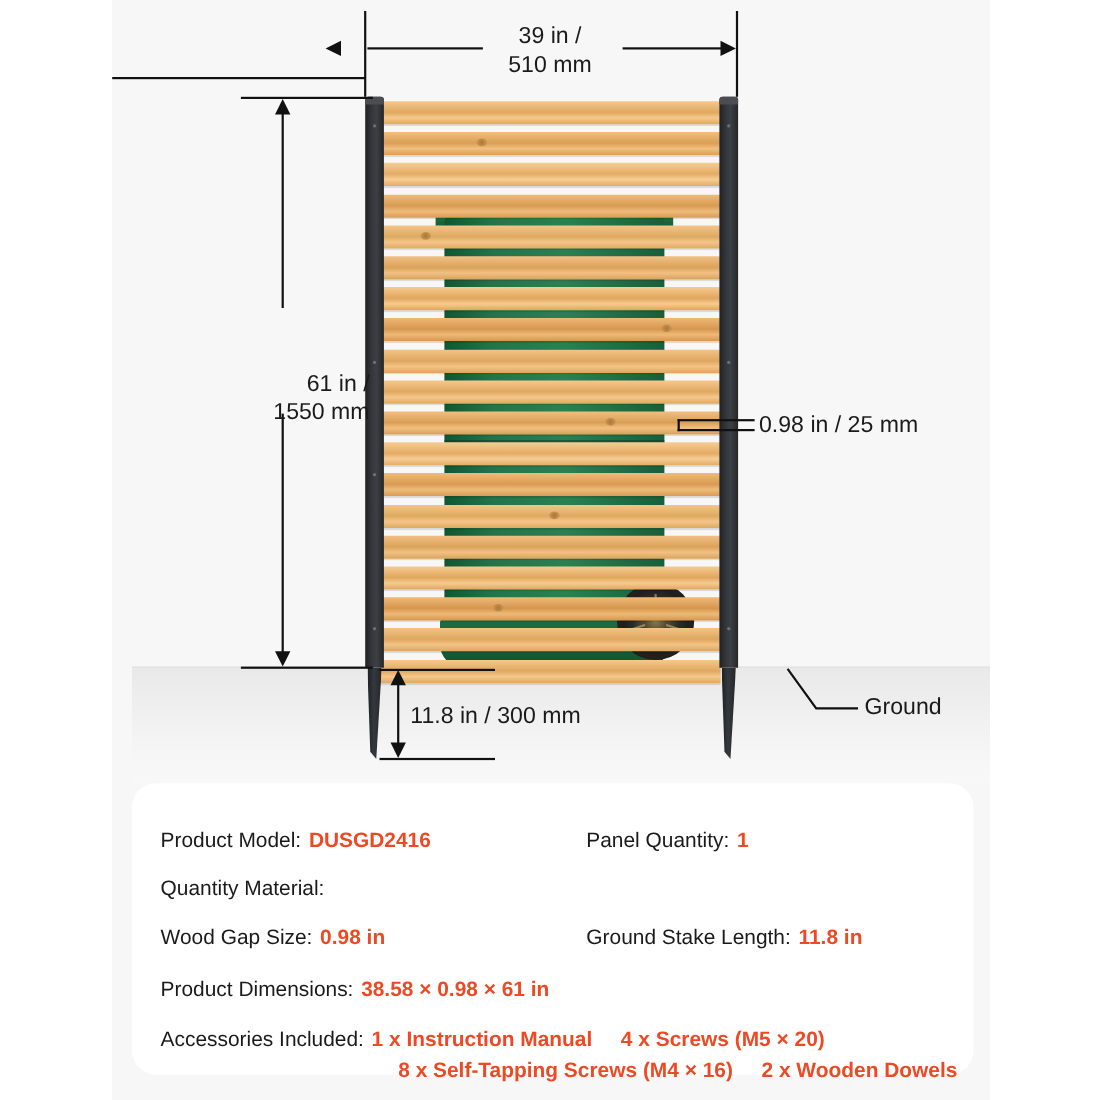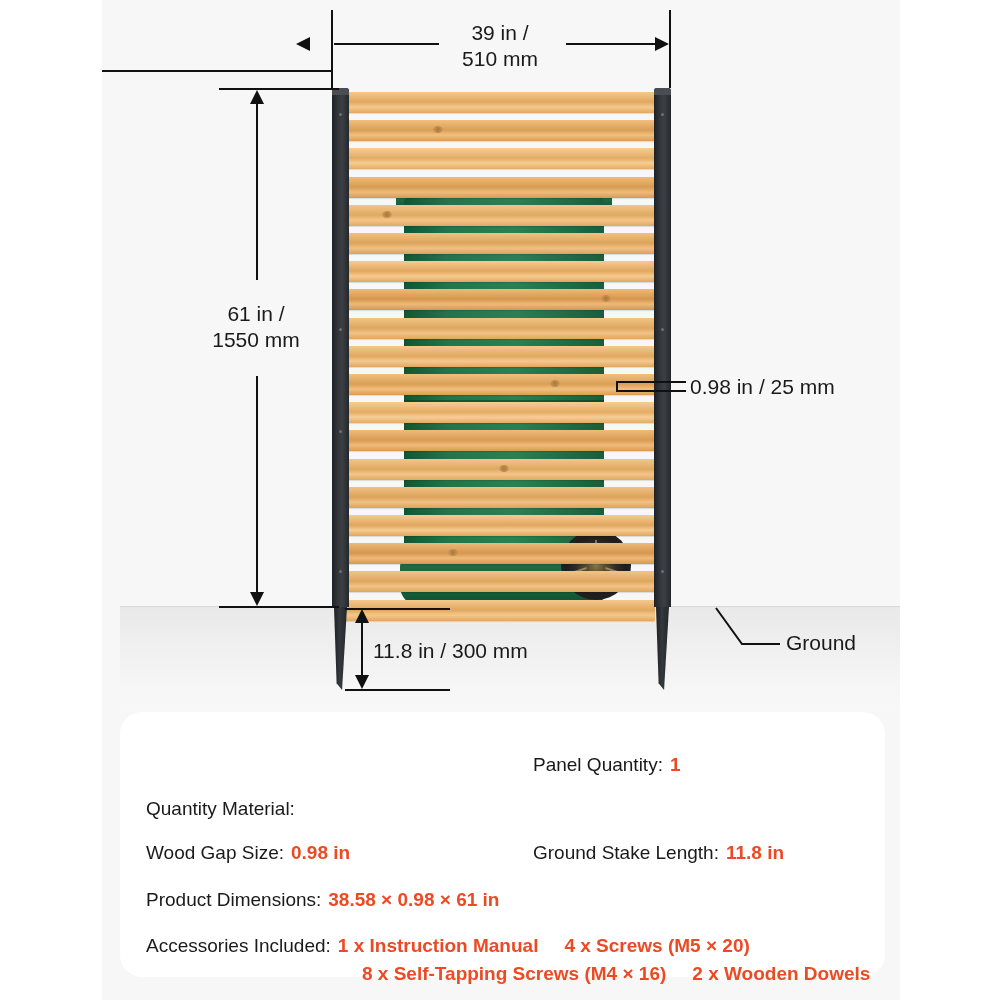--- a/index.html
+++ b/index.html
@@ -259,21 +259,21 @@
   <div class="dim">
     <div class="ext-h" style="left:219px; top:88px;  width:120px;"></div>
     <div class="ext-h" style="left:219px; top:606px; width:120px;"></div>
 
     <div class="dline-v" style="left:256px; top:97px;  height:183px;"></div>
     <div class="dline-v" style="left:256px; top:376px; height:222px;"></div>
 
     <div class="arrow up" style="left:250px; top:90px;"></div>
     <div class="arrow down" style="left:250px; top:592px;"></div>
 
-    <div class="dim-label" style="left:176px; top:301px; width:160px;">61 in /
+    <div class="dim-label" style="left:176px; top:336px; width:160px;text-align:right;">61 in /
 1550 mm</div>
   </div>
 
   <div class="dim">
     <div class="dline-v" style="left:616px; top:381px; height:11px;"></div>
     <div class="dline-h" style="left:616px; top:381px; width:70px;"></div>
     <div class="dline-h" style="left:616px; top:390px; width:70px;"></div>
     <div class="dim-label" style="left:690px; top:374px; width:220px; text-align:left;">0.98 in / 25 mm</div>
   </div>
 
@@ -289,20 +289,24 @@
   <div class="dim">
     <svg width="120" height="60" style="position:absolute; left:712px; top:604px;">
       <polyline points="4,4 30,40 68,40" fill="none" stroke="#111" stroke-width="2"></polyline>
     </svg>
     <div class="dim-label" style="left:786px; top:630px; width:150px; text-align:left;">Ground</div>
   </div>
 
   <div class="spec-card">
     <div class="spec-rows">
 
+      <div class="spec-row" style="left:26px; top:18px;">
+        <span class="spec-label">Product Model:</span>
+        <span class="spec-value">DUSGD2416</span>
+      </div>
 
       <div class="spec-row" style="left:413px; top:18px;">
         <span class="spec-label">Panel Quantity:</span>
         <span class="spec-value">1</span>
       </div>
 
       <div class="spec-row" style="left:26px; top:62px;">
         <span class="spec-label">Quantity Material:</span>
       </div>
 

